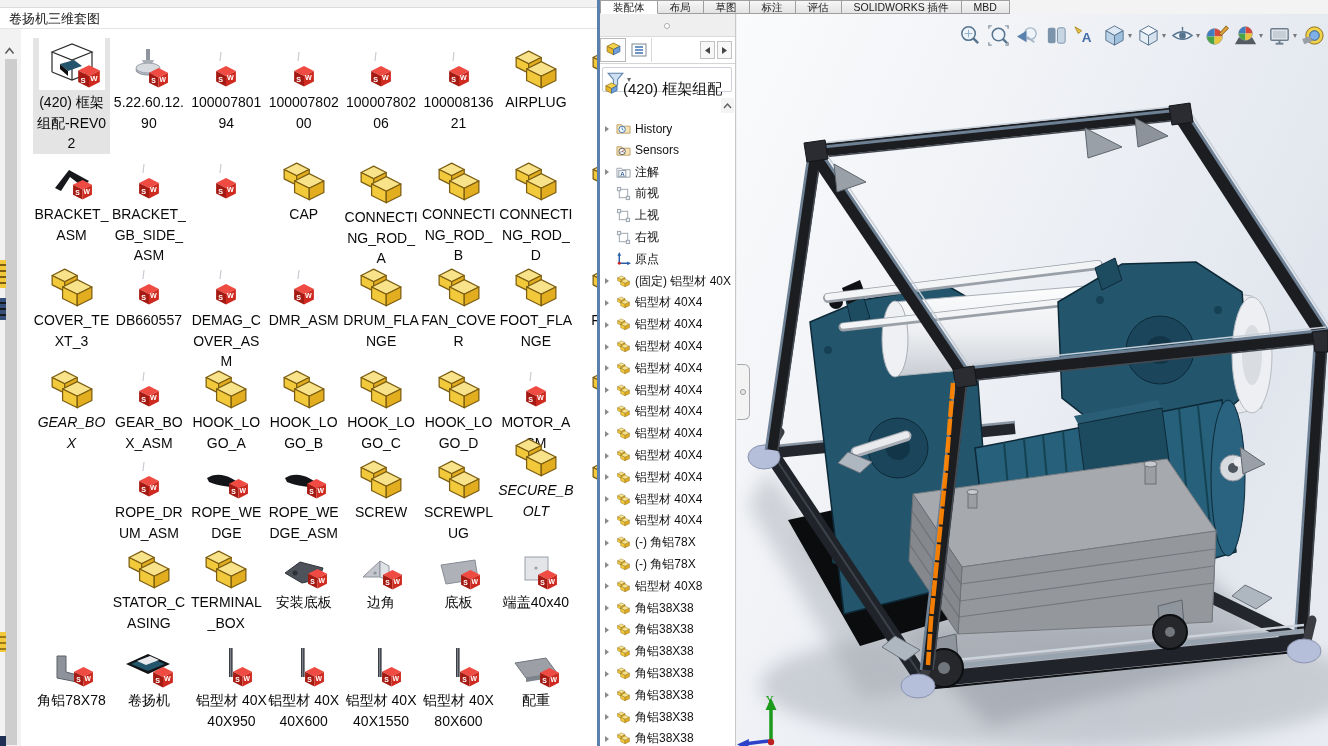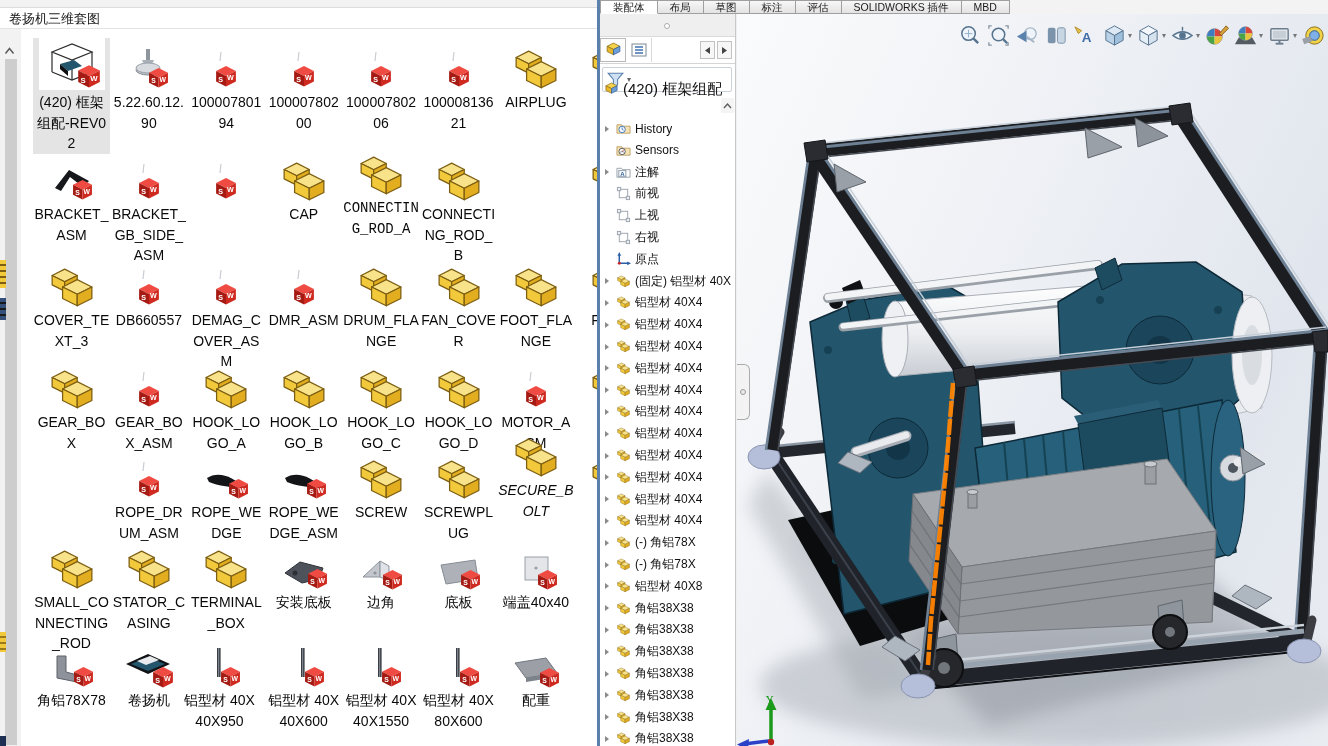--- a/index.html
+++ b/index.html
@@ -280,21 +280,21 @@
                 <polygon fill="#e2ad1f" points="15,13 27,7 27,16 15,22"></polygon>
                 <polygon fill="#f9e38a" points="27,11 41,18 27,25 13,18"></polygon>
                 <polygon fill="#f2c93a" points="13,18 27,25 27,36 13,29"></polygon>
                 <polygon fill="#e2ad1f" points="27,25 41,18 41,29 27,36"></polygon>
               </g>
             </svg>
           </div>
           <div class="tlabel">CAP</div>
         </div>
 
-        <div class="tile" style="left: 321.6px; top: 115px; font-family: Liberation Mono, monospace;">
+        <div class="tile" style="left: 321.6px; top: 124px;">
           <div class="ticon">
             <svg width="46" height="40" viewBox="0 0 44 38">
               <g stroke="#7c5e12" stroke-width="1.2" stroke-linejoin="round">
                 <polygon fill="#f9e38a" points="15,1 27,7 15,13 3,7"></polygon>
                 <polygon fill="#f2c93a" points="3,7 15,13 15,22 3,16"></polygon>
                 <polygon fill="#e2ad1f" points="15,13 27,7 27,16 15,22"></polygon>
                 <polygon fill="#f9e38a" points="27,11 41,18 27,25 13,18"></polygon>
                 <polygon fill="#f2c93a" points="13,18 27,25 27,36 13,29"></polygon>
                 <polygon fill="#e2ad1f" points="27,25 41,18 41,29 27,36"></polygon>
               </g>
@@ -312,20 +312,35 @@
                 <polygon fill="#e2ad1f" points="15,13 27,7 27,16 15,22"></polygon>
                 <polygon fill="#f9e38a" points="27,11 41,18 27,25 13,18"></polygon>
                 <polygon fill="#f2c93a" points="13,18 27,25 27,36 13,29"></polygon>
                 <polygon fill="#e2ad1f" points="27,25 41,18 41,29 27,36"></polygon>
               </g>
             </svg>
           </div>
           <div class="tlabel">CONNECTING_ROD_B</div>
         </div>
 
+        <div class="tile" style="left: 476.4px; top: 121px;">
+          <div class="ticon">
+            <svg width="46" height="40" viewBox="0 0 44 38">
+              <g stroke="#7c5e12" stroke-width="1.2" stroke-linejoin="round">
+                <polygon fill="#f9e38a" points="15,1 27,7 15,13 3,7"></polygon>
+                <polygon fill="#f2c93a" points="3,7 15,13 15,22 3,16"></polygon>
+                <polygon fill="#e2ad1f" points="15,13 27,7 27,16 15,22"></polygon>
+                <polygon fill="#f9e38a" points="27,11 41,18 27,25 13,18"></polygon>
+                <polygon fill="#f2c93a" points="13,18 27,25 27,36 13,29"></polygon>
+                <polygon fill="#e2ad1f" points="27,25 41,18 41,29 27,36"></polygon>
+              </g>
+            </svg>
+          </div>
+          <div class="tlabel">CONNECTING_ROD_D</div>
+        </div>
 
         <div class="tile clipped" style="left: 553.8px; top: 121px;">
           <div class="ticon">
             <svg width="46" height="40" viewBox="0 0 44 38">
               <g stroke="#7c5e12" stroke-width="1.2" stroke-linejoin="round">
                 <polygon fill="#f9e38a" points="15,1 27,7 15,13 3,7"></polygon>
                 <polygon fill="#f2c93a" points="3,7 15,13 15,22 3,16"></polygon>
                 <polygon fill="#e2ad1f" points="15,13 27,7 27,16 15,22"></polygon>
                 <polygon fill="#f9e38a" points="27,11 41,18 27,25 13,18"></polygon>
                 <polygon fill="#f2c93a" points="13,18 27,25 27,36 13,29"></polygon>
@@ -457,21 +472,21 @@
                 <polygon fill="#e2ad1f" points="15,13 27,7 27,16 15,22"></polygon>
                 <polygon fill="#f9e38a" points="27,11 41,18 27,25 13,18"></polygon>
                 <polygon fill="#f2c93a" points="13,18 27,25 27,36 13,29"></polygon>
                 <polygon fill="#e2ad1f" points="27,25 41,18 41,29 27,36"></polygon>
               </g>
             </svg>
           </div>
           <div class="tlabel">FO NG</div>
         </div>
 
-        <div class="tile" style="left: 12px; top: 329px;">
+        <div class="tile" style="left: 12px; top: 329px; font-style: italic;">
           <div class="ticon">
             <svg width="46" height="40" viewBox="0 0 44 38">
               <g stroke="#7c5e12" stroke-width="1.2" stroke-linejoin="round">
                 <polygon fill="#f9e38a" points="15,1 27,7 15,13 3,7"></polygon>
                 <polygon fill="#f2c93a" points="3,7 15,13 15,22 3,16"></polygon>
                 <polygon fill="#e2ad1f" points="15,13 27,7 27,16 15,22"></polygon>
                 <polygon fill="#f9e38a" points="27,11 41,18 27,25 13,18"></polygon>
                 <polygon fill="#f2c93a" points="13,18 27,25 27,36 13,29"></polygon>
                 <polygon fill="#e2ad1f" points="27,25 41,18 41,29 27,36"></polygon>
               </g>
@@ -698,35 +713,20 @@
                 <polygon fill="#e2ad1f" points="15,13 27,7 27,16 15,22"></polygon>
                 <polygon fill="#f9e38a" points="27,11 41,18 27,25 13,18"></polygon>
                 <polygon fill="#f2c93a" points="13,18 27,25 27,36 13,29"></polygon>
                 <polygon fill="#e2ad1f" points="27,25 41,18 41,29 27,36"></polygon>
               </g>
             </svg>
           </div>
           <div class="tlabel">SE</div>
         </div>
 
-        <div class="tile" style="left: 12px; top: 509px;">
-          <div class="ticon">
-            <svg width="46" height="40" viewBox="0 0 44 38">
-              <g stroke="#7c5e12" stroke-width="1.2" stroke-linejoin="round">
-                <polygon fill="#f9e38a" points="15,1 27,7 15,13 3,7"></polygon>
-                <polygon fill="#f2c93a" points="3,7 15,13 15,22 3,16"></polygon>
-                <polygon fill="#e2ad1f" points="15,13 27,7 27,16 15,22"></polygon>
-                <polygon fill="#f9e38a" points="27,11 41,18 27,25 13,18"></polygon>
-                <polygon fill="#f2c93a" points="13,18 27,25 27,36 13,29"></polygon>
-                <polygon fill="#e2ad1f" points="27,25 41,18 41,29 27,36"></polygon>
-              </g>
-            </svg>
-          </div>
-          <div class="tlabel">SMALL_CONNECTING_ROD</div>
-        </div>
 
         <div class="tile" style="left: 89.4px; top: 509px; text-align: center;">
           <div class="ticon">
             <svg width="46" height="40" viewBox="0 0 44 38">
               <g stroke="#7c5e12" stroke-width="1.2" stroke-linejoin="round">
                 <polygon fill="#f9e38a" points="15,1 27,7 15,13 3,7"></polygon>
                 <polygon fill="#f2c93a" points="3,7 15,13 15,22 3,16"></polygon>
                 <polygon fill="#e2ad1f" points="15,13 27,7 27,16 15,22"></polygon>
                 <polygon fill="#f9e38a" points="27,11 41,18 27,25 13,18"></polygon>
                 <polygon fill="#f2c93a" points="13,18 27,25 27,36 13,29"></polygon>
@@ -864,21 +864,21 @@
                 <polygon points="1,5.5 10,10 10,19.5 1,15" fill="#a51a12"></polygon>
                 <polygon points="10,10 19,5.5 19,15 10,19.5" fill="#cf2a20"></polygon>
                 <text x="3" y="15.5" font-size="6.5" font-weight="bold" fill="#fff" font-family="Liberation Sans,sans-serif">S</text>
                 <text x="11" y="14" font-size="6.5" font-weight="bold" fill="#fff" font-family="Liberation Sans,sans-serif">W</text>
               </g>
             </svg>
           </div>
           <div class="tlabel">卷扬机</div>
         </div>
 
-        <div class="tile" style="left: 160px; top: 607px;">
+        <div class="tile" style="left: 172px; top: 607px;">
           <div class="ticon">
             <svg width="46" height="42" viewBox="0 0 46 42">
               <rect x="20" y="2" width="3.6" height="29" fill="#3a3d43"></rect>
               <rect x="21" y="2" width="1.2" height="29" fill="#7d838d"></rect>
               <g transform="translate(23,20) scale(1.05)">
                 <polygon points="10,1 19,5.5 10,10 1,5.5" fill="#ef4b42"></polygon>
                 <polygon points="1,5.5 10,10 10,19.5 1,15" fill="#a51a12"></polygon>
                 <polygon points="10,10 19,5.5 19,15 10,19.5" fill="#cf2a20"></polygon>
                 <text x="3" y="15.5" font-size="6.5" font-weight="bold" fill="#fff" font-family="Liberation Sans,sans-serif">S</text>
                 <text x="11" y="14" font-size="6.5" font-weight="bold" fill="#fff" font-family="Liberation Sans,sans-serif">W</text>

